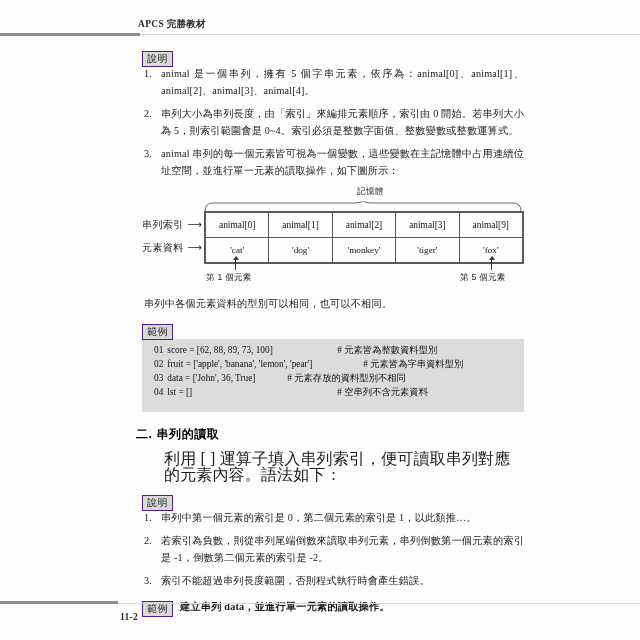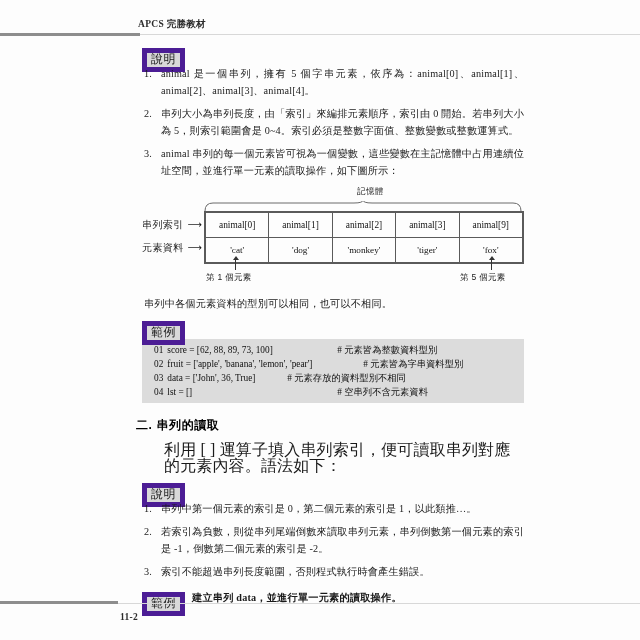--- a/index.html
+++ b/index.html
@@ -62,24 +62,24 @@
     position: absolute;
     left: 142px;
     top: 48px;
     width: 382px;
   }
 
   
   .tag {
     display: inline-block;
     background: #d9d9d9;
-    border: 5px solid #4c1d95;
+    border: 1px solid #4c1d95;
     color: #1a1a1a;
     font-family: "Liberation Sans", "DejaVu Sans", sans-serif;
-    font-size: 12px;
+    font-size: 10px;
     line-height: 11px;
     padding: 1px 4px 2px 4px;
     letter-spacing: 0.5px;
   }
   .tag-row {
     margin: 0 0 4px 0;
     height: 14px;
   }
 
   
@@ -201,21 +201,21 @@
   .para {
     font-size: 10.2px;
     line-height: 16.5px;
     margin: 2px 0 8px 2px;
     letter-spacing: 0.15px;
   }
 
   
   .code-block {
     background: #dcdcdc;
-    padding: 4px 0px 4px 0px;
+    padding: 4px 0px 13px 0px;
     margin: 2px 0 10px 0;
     width: 382px;
     box-sizing: border-box;
   }
   .code-line {
     display: flex;
     font-size: 9.3px;
     line-height: 14px;
     font-family: "Liberation Serif", "DejaVu Serif", serif;
     padding-left: 12px;

